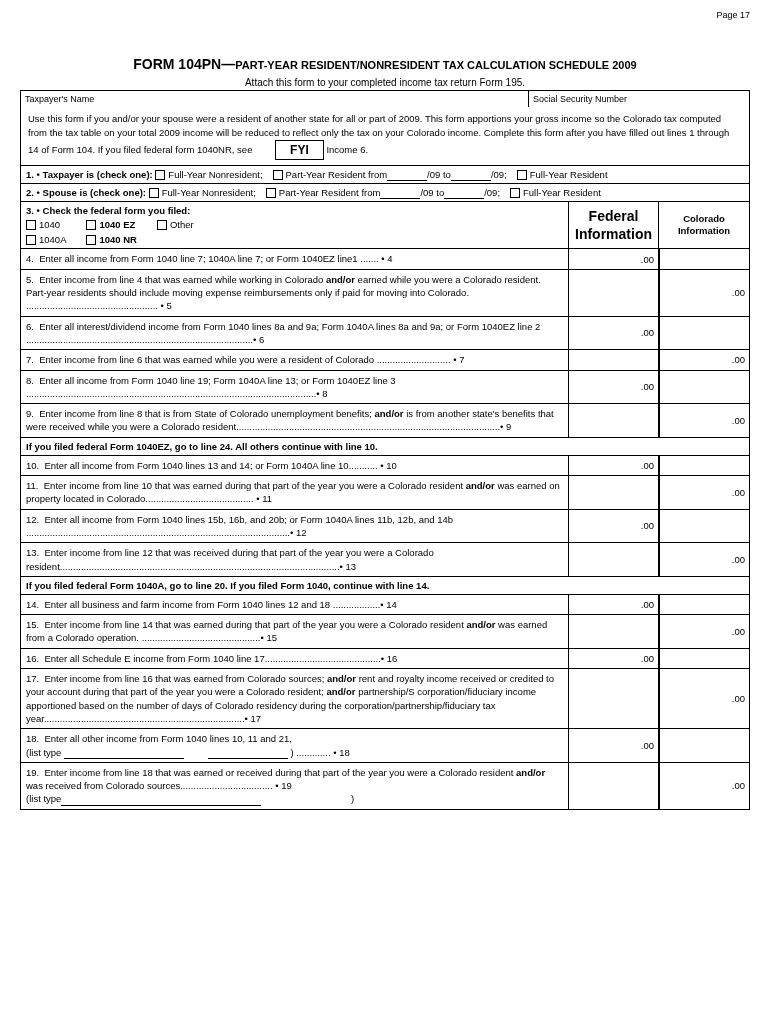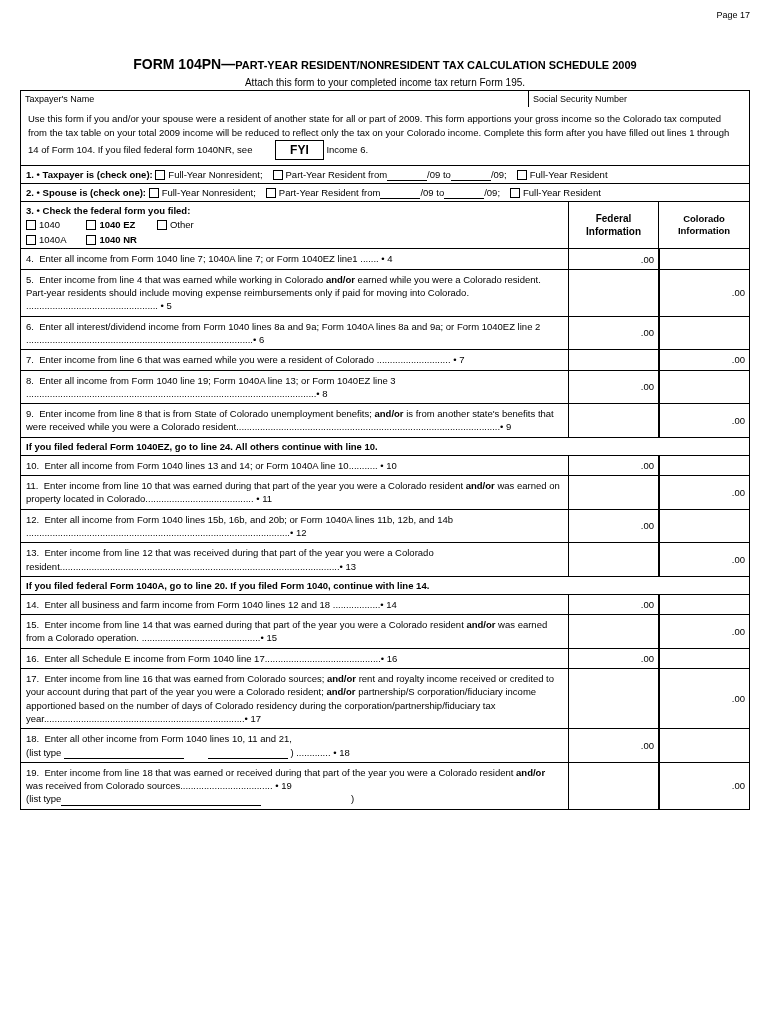--- a/index.html
+++ b/index.html
@@ -97,21 +97,21 @@
       font-size: 9.5px;
       padding: 3px 5px;
       border-bottom: 1px solid #000;
     }
     .bold { font-weight: bold; }
     .header-col-federal {
       width: 90px;
       border-right: 1px solid #000;
       text-align: center;
       padding: 3px 2px;
-      font-size: 10px;
+      font-size: 14px;
       font-weight: bold;
       line-height: 1.3;
     }
     .header-col-colorado {
       width: 90px;
       text-align: center;
       padding: 3px 2px;
       font-size: 9.5px;
       font-weight: bold;
       line-height: 1.3;

